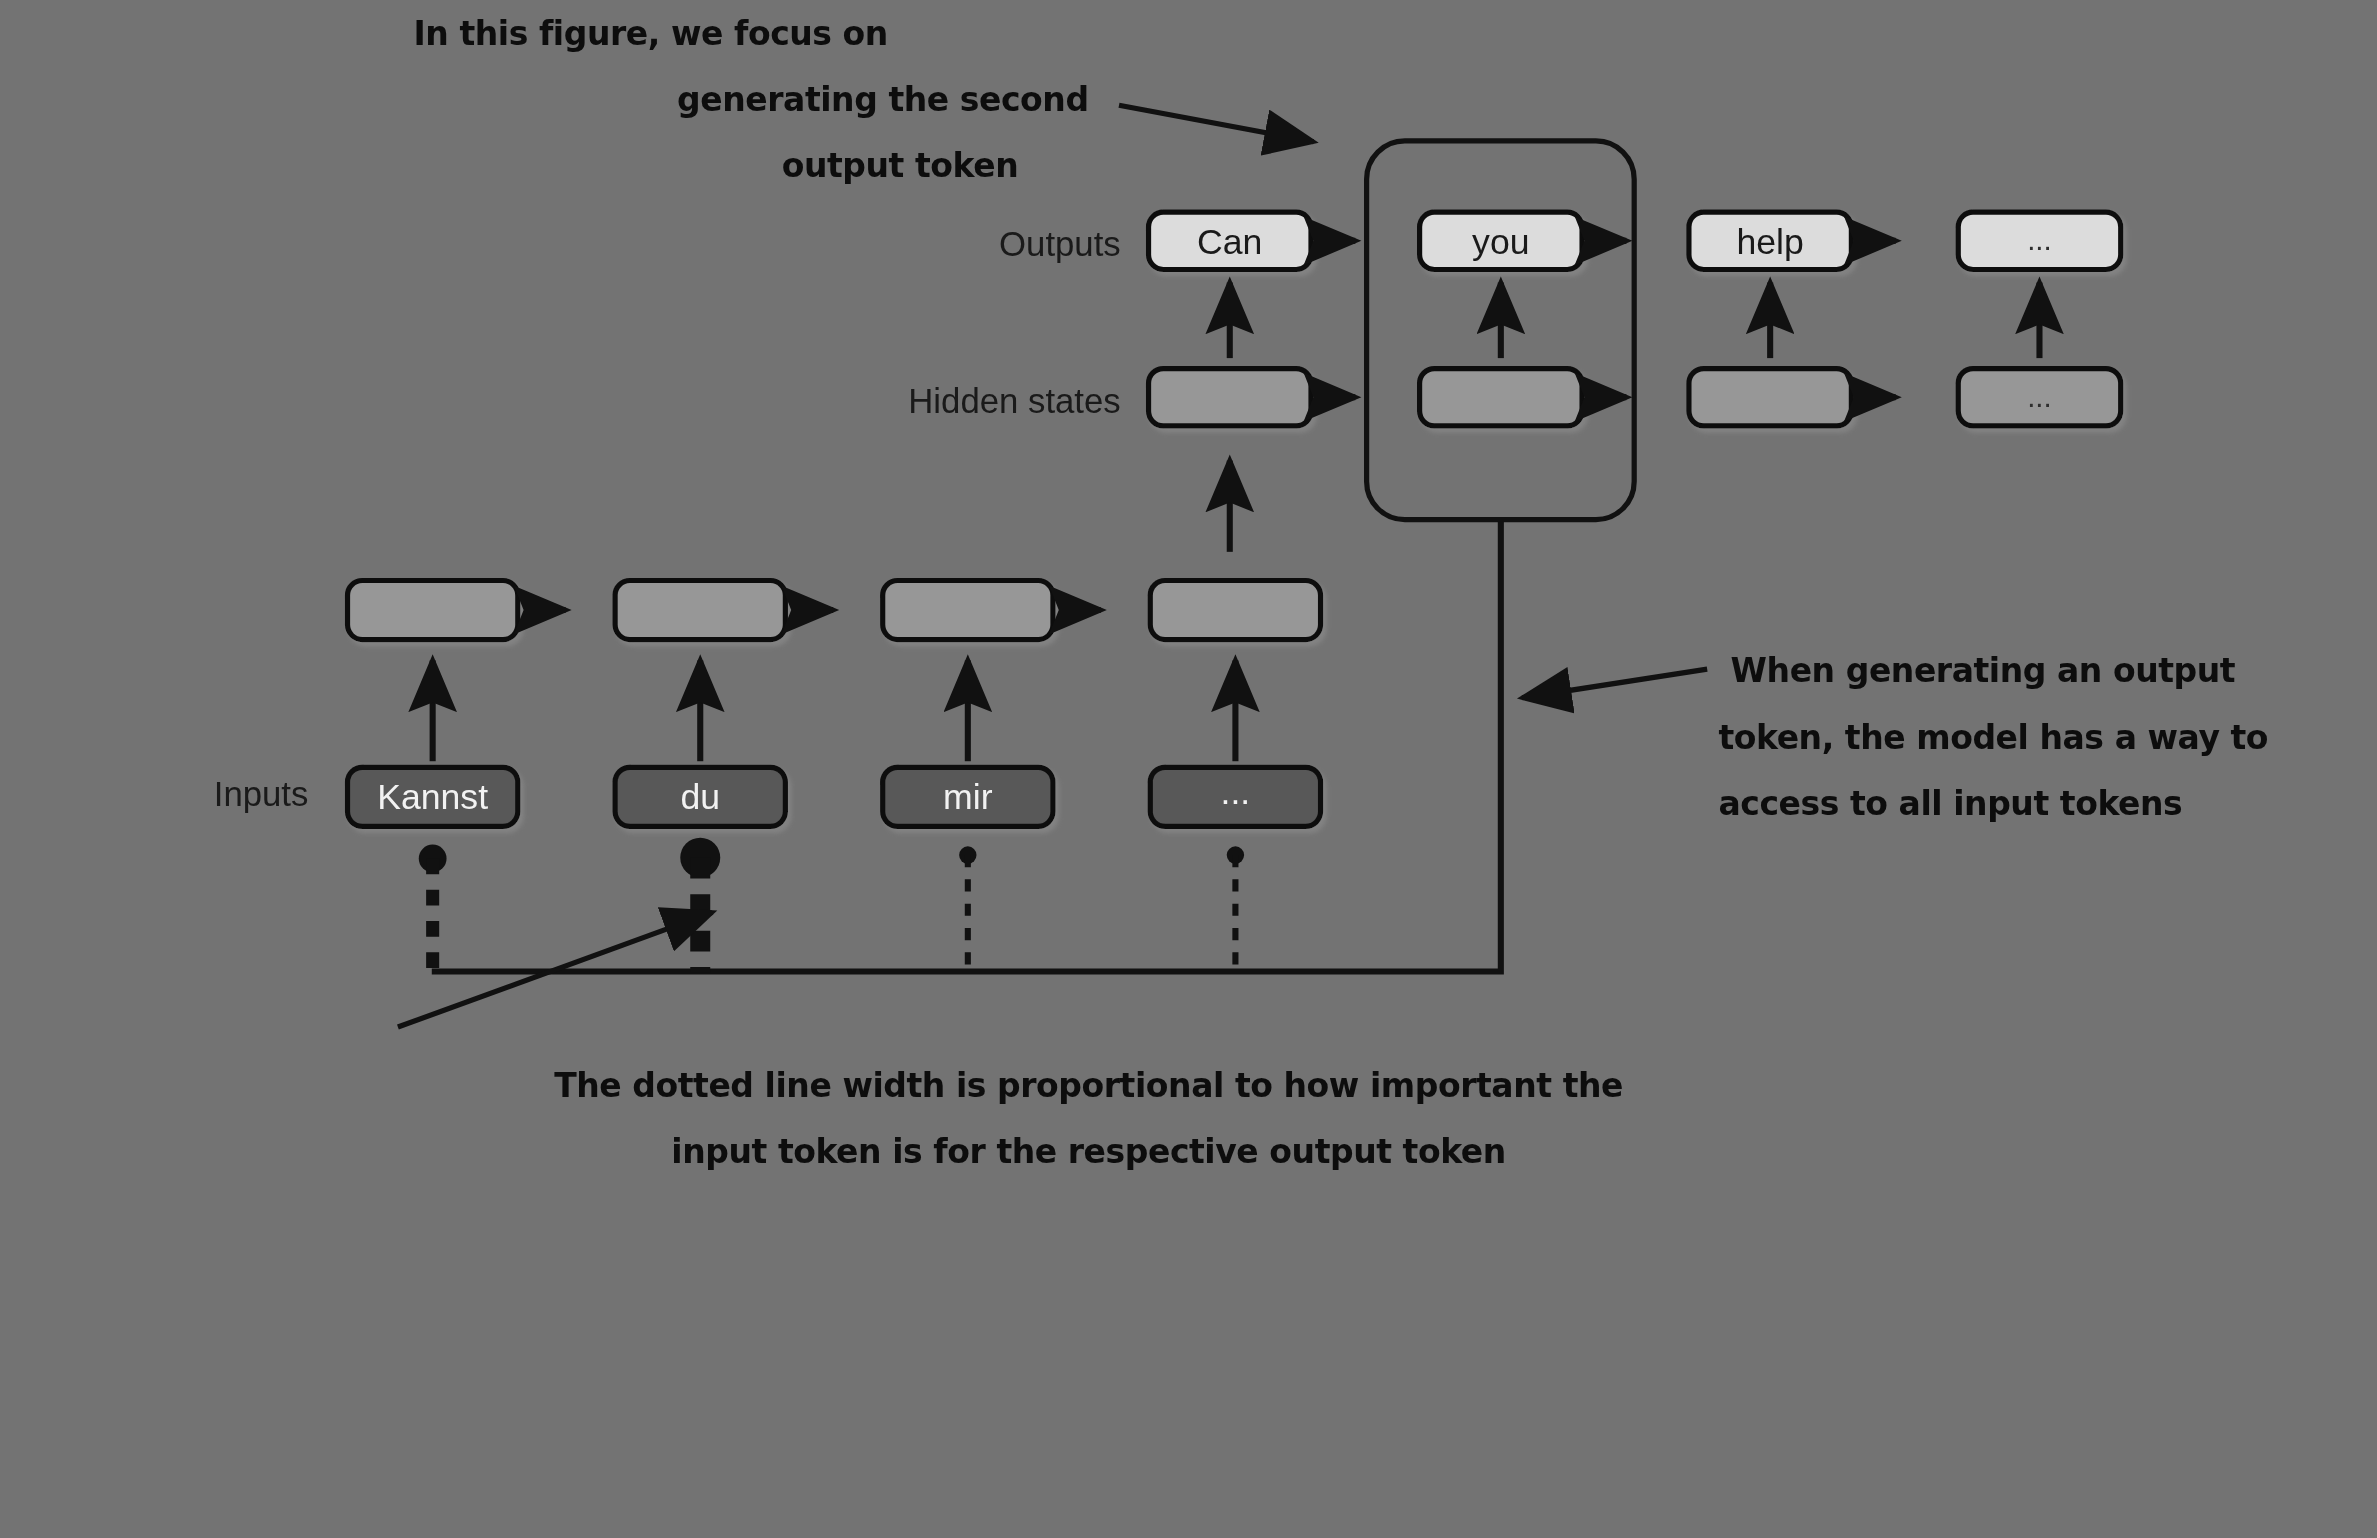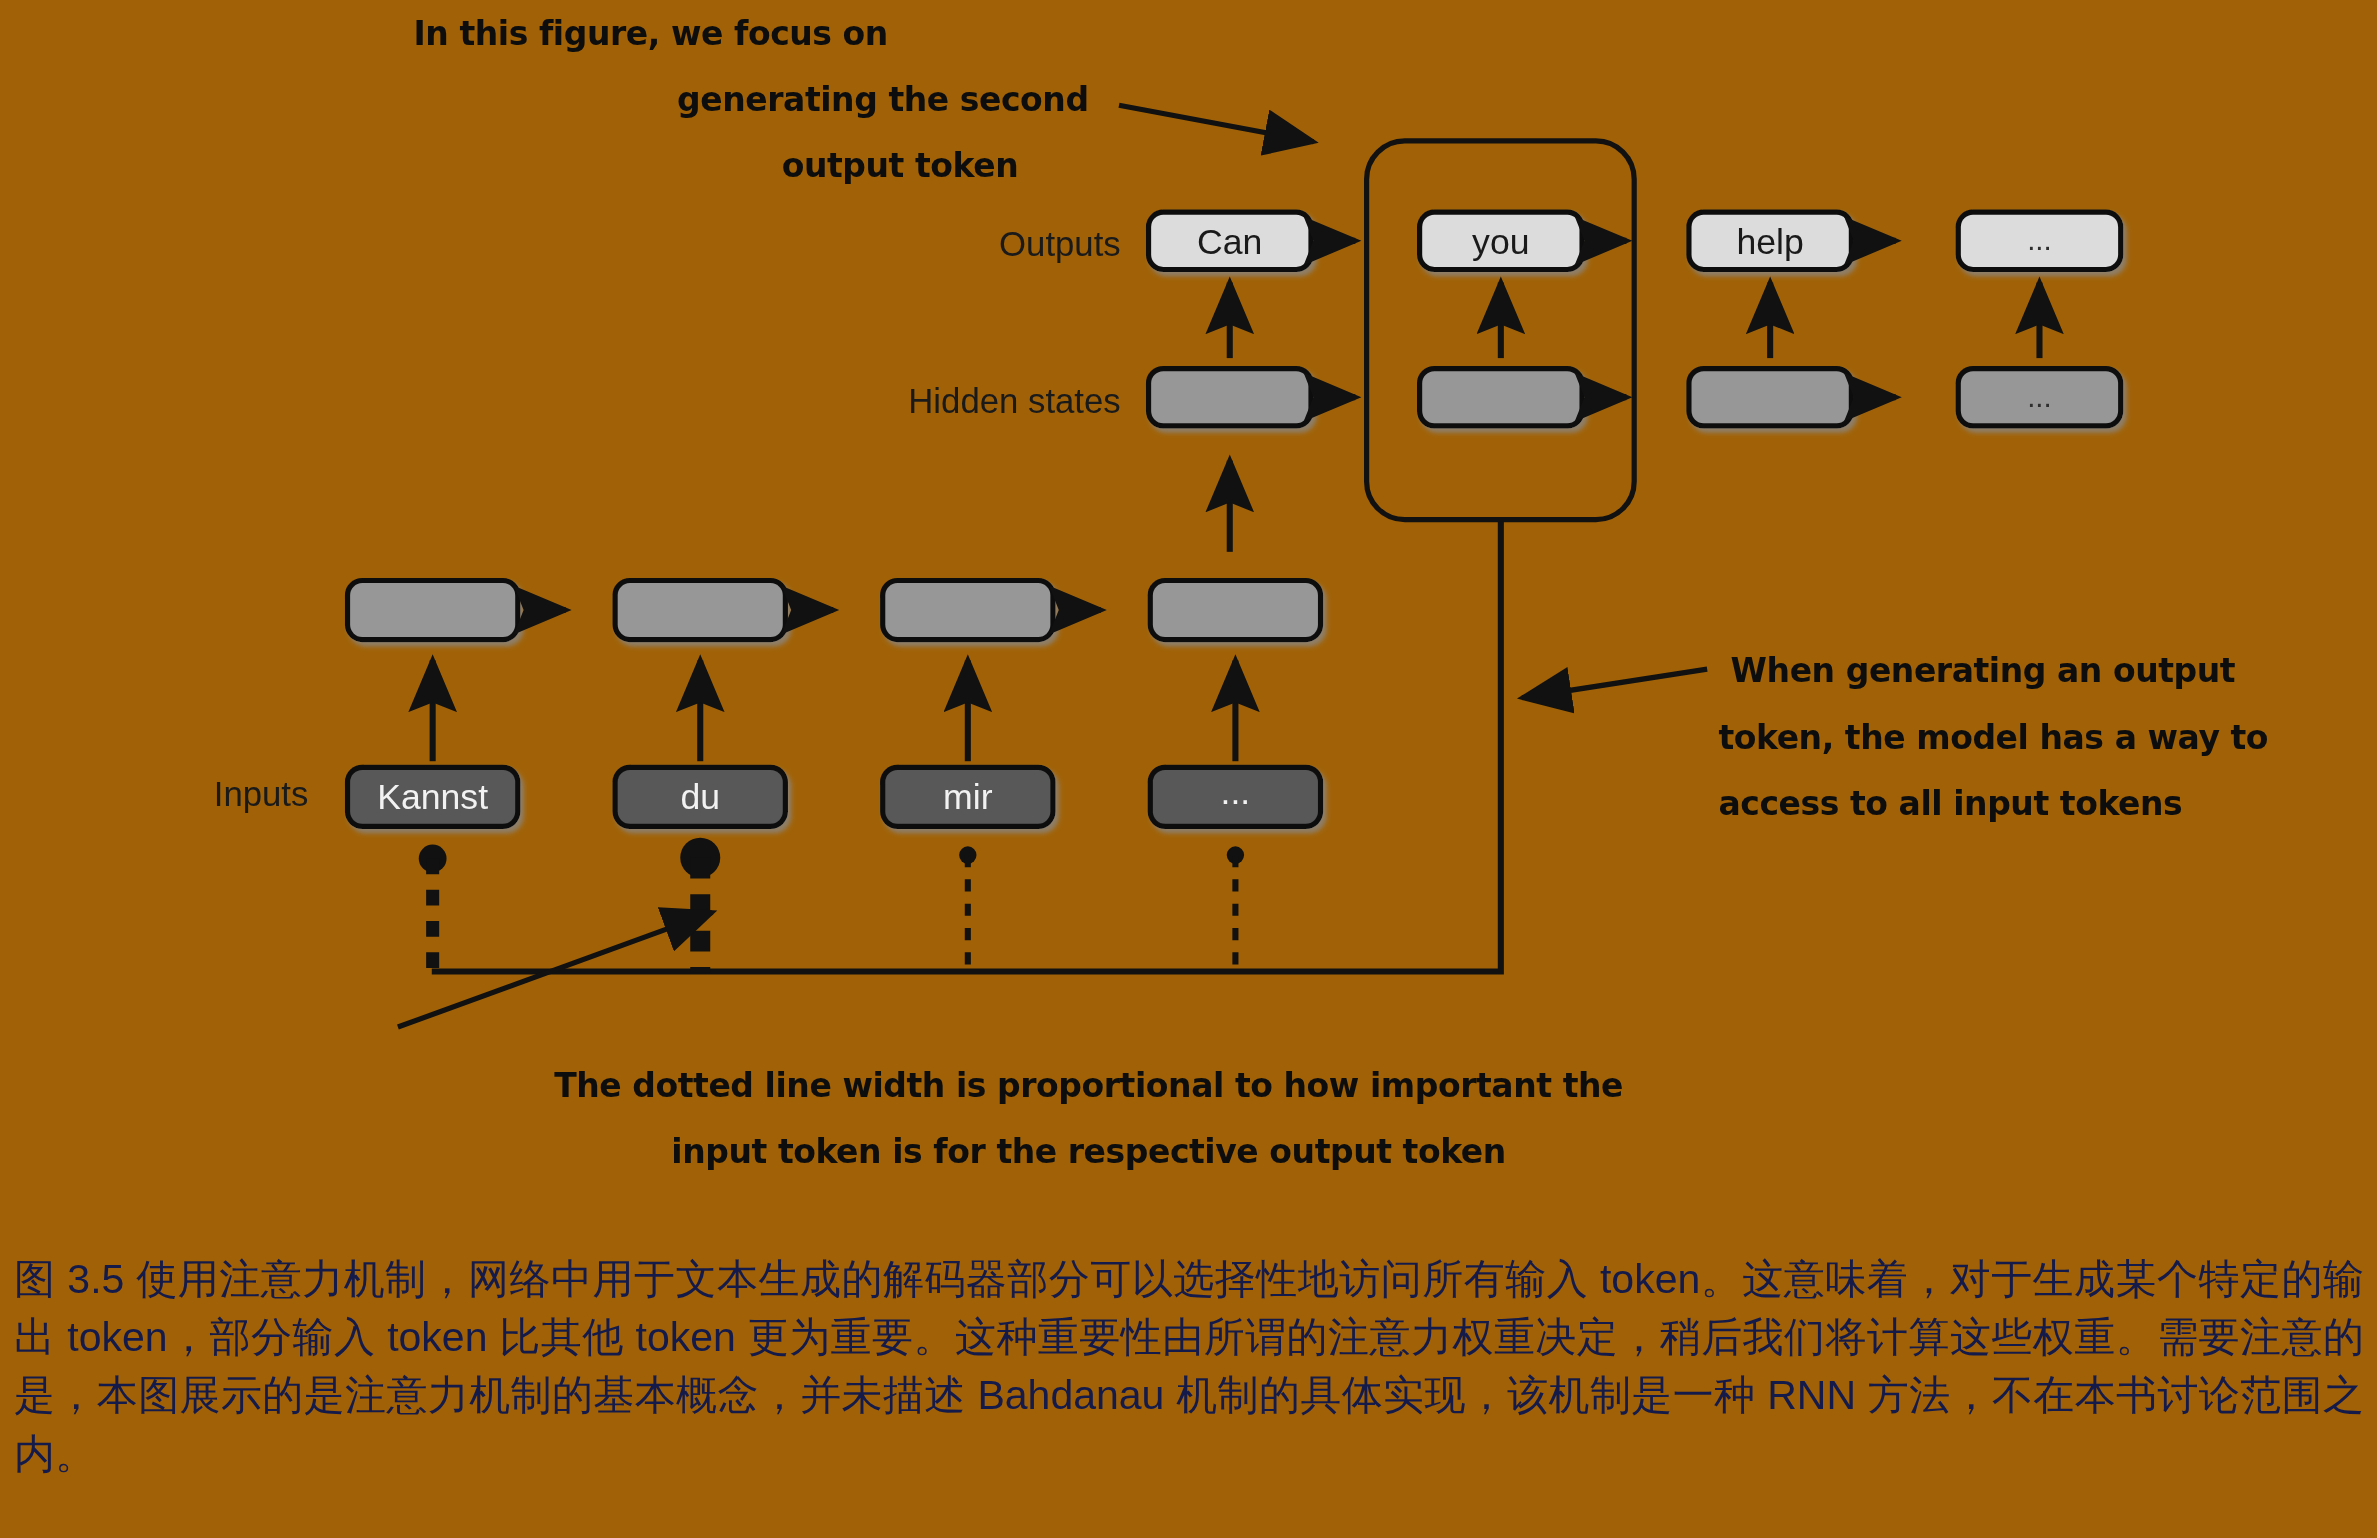--- a/index.html
+++ b/index.html
@@ -4,21 +4,21 @@
 <style>
   html, body {
     margin: 0;
     padding: 0;
     background: #ffffff;
   }
   #page {
     position: relative;
     width: 2377px;
     height: 1538px;
-    background: #a16207;
+    background: #737373;
     overflow: hidden;
     font-family: "Liberation Sans", sans-serif;
   }
   #figure-svg {
     position: absolute;
     left: 0;
     top: 0;
     width: 2377px;
     height: 1234px;
   }
@@ -228,16 +228,15 @@
     </g>
 
     <g>
       <line x1="458" y1="1182" x2="820" y2="1050" stroke="#111111" stroke-width="6" marker-end="url(#arrowThin)"></line>
       <text class="anno-text" x="1253" y="1262" text-anchor="middle">The dotted line width is proportional to how important the</text>
       <text class="anno-text" x="1253" y="1338" text-anchor="middle">input token is for the respective output token</text>
     </g>
 
   </svg>
 
-  <div id="caption">图 3.5 使用注意力机制，网络中用于文本生成的解码器部分可以选择性地访问所有输入 token。这意味着，对于生成某个特定的输出 token，部分输入 token 比其他 token 更为重要。这种重要性由所谓的注意力权重决定，稍后我们将计算这些权重。需要注意的是，本图展示的是注意力机制的基本概念，并未描述 Bahdanau 机制的具体实现，该机制是一种 RNN 方法，不在本书讨论范围之内。</div>
 
 </div>
 
 
 </body></html>

